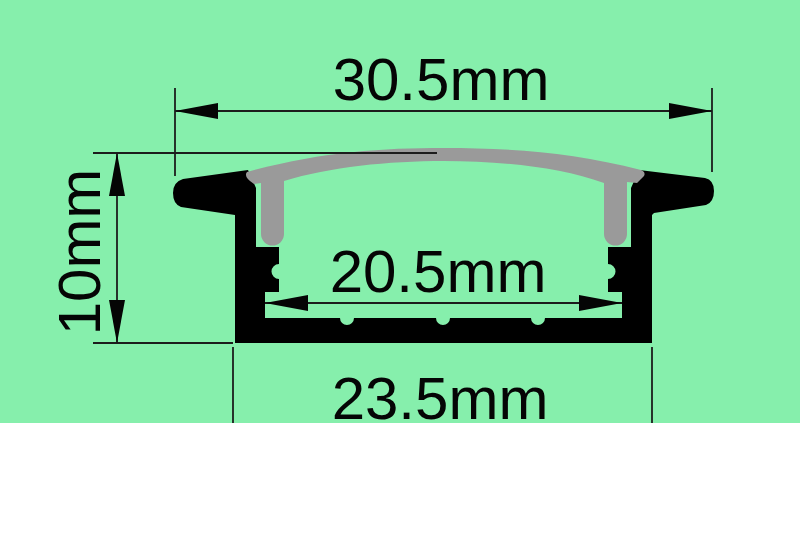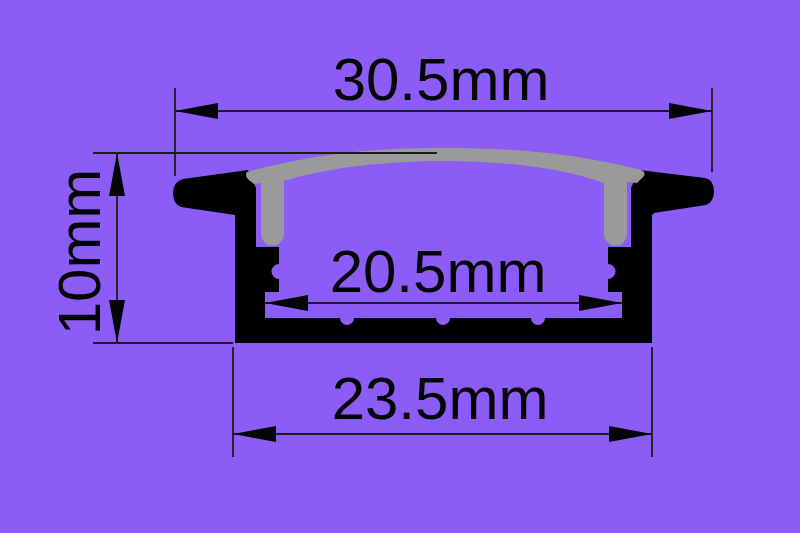--- a/index.html
+++ b/index.html
@@ -1,19 +1,19 @@
 <!DOCTYPE html>
 <html><head>
 <meta charset="utf-8">
 <style>
   html,body{margin:0;padding:0;background:#ffffff;}
   .stage{
     position:relative;
-    width:800px;height:533px;
-    background:#8b5cf6;
+    width:800px;height:423px;
+    background:#86efac;
     overflow:hidden;
     font-family:"Liberation Sans", sans-serif;
   }
   svg text{
     font-family:"Liberation Sans", sans-serif;
     font-size:60px;
     fill:#050505;
   }
 </style>
 </head>

